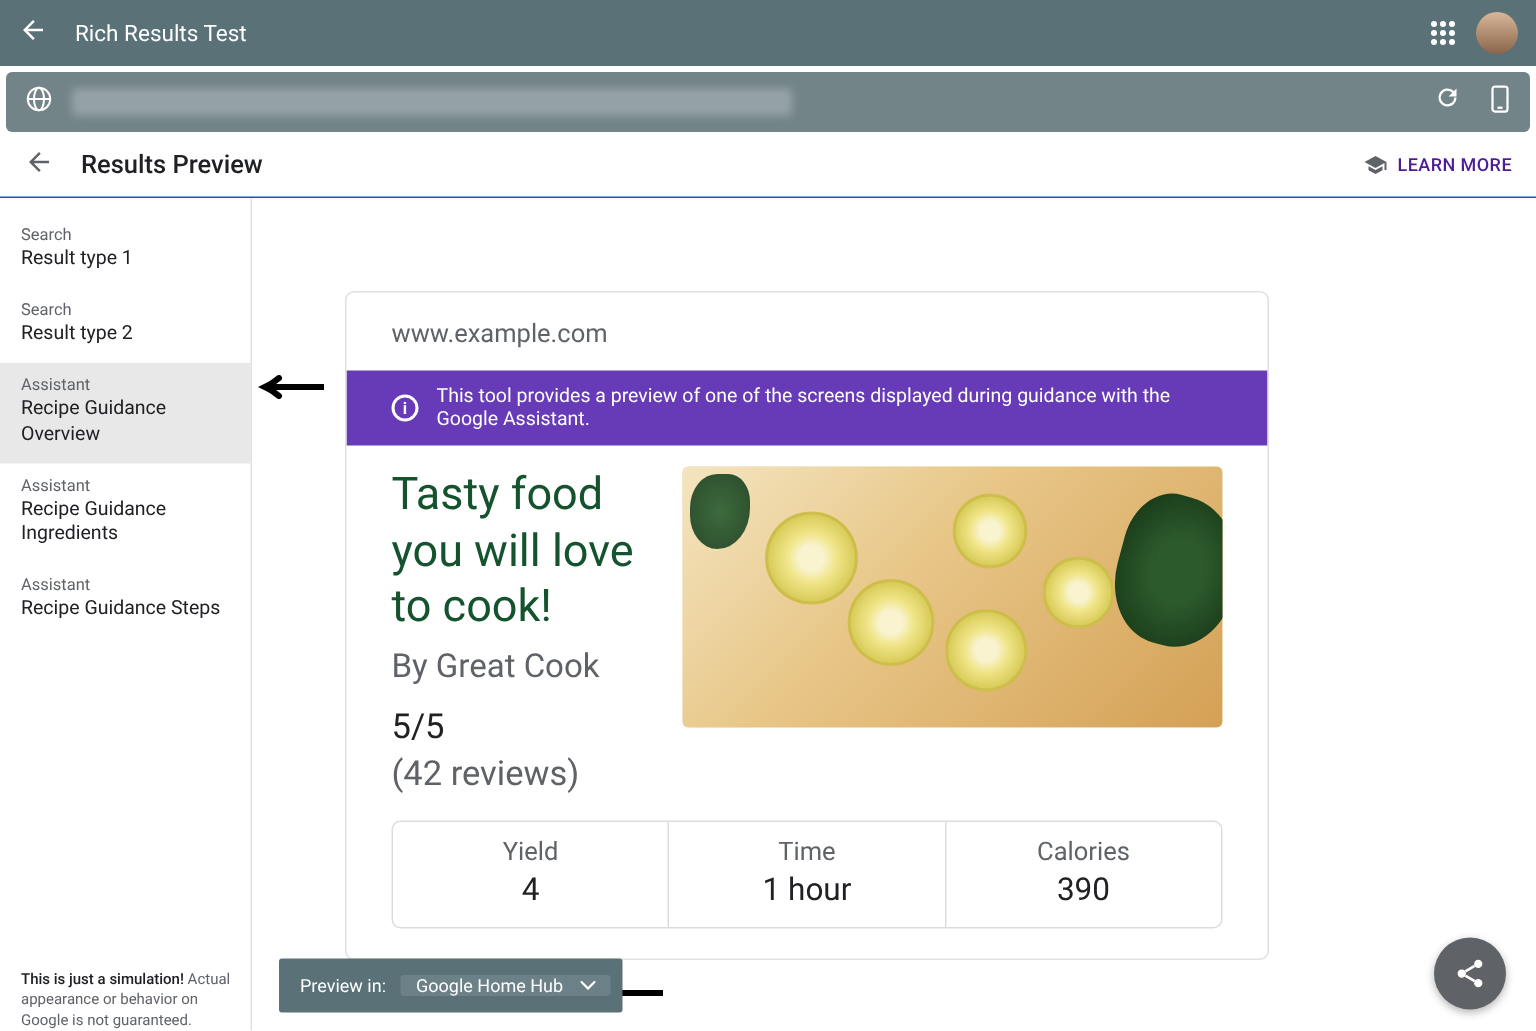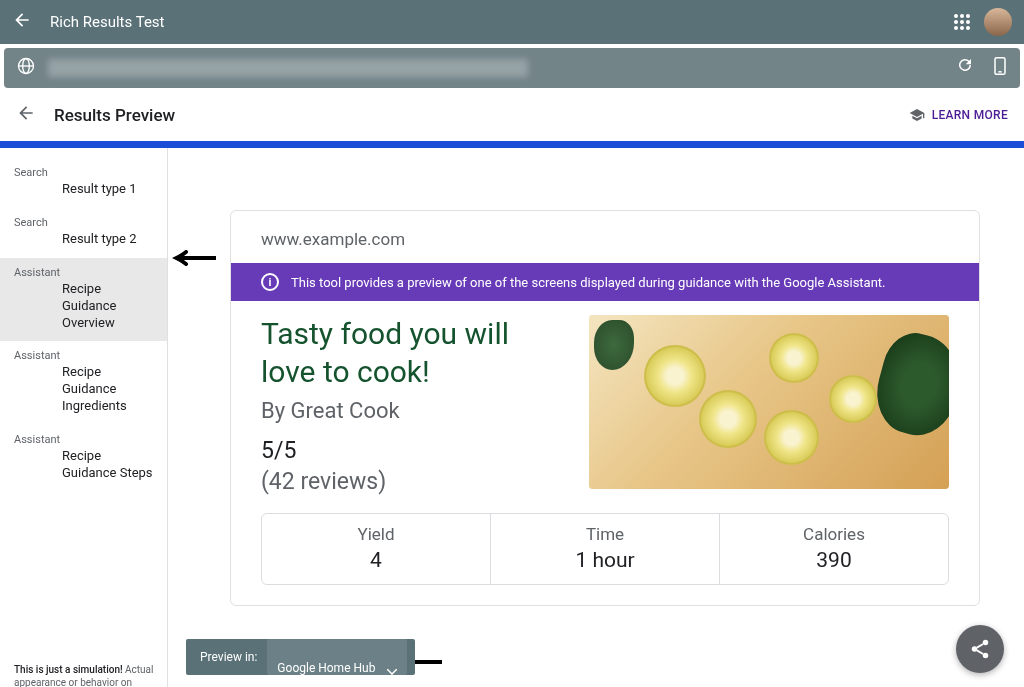--- a/index.html
+++ b/index.html
@@ -11,36 +11,36 @@
     .top-bar .right { display: flex; align-items: center; gap: 14px; }
     .apps-icon { display: grid; grid-template-columns: repeat(3, 4px); grid-template-rows: repeat(3, 4px); gap: 2px; cursor: pointer; }
     .apps-icon span { width: 4px; height: 4px; background: #fff; border-radius: 50%; }
     .avatar { width: 28px; height: 28px; border-radius: 50%; background: linear-gradient(#d8b79a, #8a6549); cursor: pointer; }
     
     .url-bar { background: #738489; height: 40px; display: flex; align-items: center; padding: 0 12px; margin: 4px 4px 0 4px; border-radius: 4px; }
     .globe { color: #fff; margin-right: 12px; }
     .url-blur { flex: 1; height: 18px; background: rgba(255,255,255,0.25); border-radius: 3px; filter: blur(3px); max-width: 480px; }
     .url-actions { margin-left: auto; display: flex; gap: 18px; color: #fff; }
     
-    .sub-header { height: 60px; border-bottom: 7px solid #1d4ed8; display: flex; align-items: center; padding: 0 16px; }
+    .sub-header { height: 44px; border-bottom: 1px solid #1d4ed8; display: flex; align-items: center; padding: 0 16px; }
     .sub-header .back2 { color: #5f6368; margin-right: 18px; cursor: pointer; }
     .sub-header .title2 { font-size: 17px; font-weight: 500; color: #202124; flex: 1; }
     .learn-more { display: flex; align-items: center; gap: 6px; color: #4c1d95; font-size: 12px; font-weight: 500; letter-spacing: 0.3px; cursor: pointer; }
     
     .main { display: flex; height: calc(100% - 132px); }
     .sidebar { width: 168px; border-right: 1px solid #e0e0e0; padding-top: 10px; position: relative; }
     .side-item { padding: 8px 14px 10px 14px; cursor: pointer; }
     .side-item .cat { font-size: 11px; color: #5f6368; margin-bottom: 2px; }
-    .side-item .label { font-size: 13px; color: #202124; line-height: 1.3; margin-left: 48px; }
+    .side-item .label { font-size: 13px; color: #202124; line-height: 1.3; }
     .side-item.active { background: #e8e8e8; }
     .disclaimer { position: absolute; bottom: 0; left: 14px; right: 10px; font-size: 10px; color: #5f6368; line-height: 1.35; }
     .disclaimer b { color: #202124; font-weight: 500; }
     
     .content { flex: 1; position: relative; padding: 62px 32px 0 62px; overflow: hidden; }
-    .preview-card { width: 750px; border: 1px solid #e0e0e0; border-radius: 6px; background: #fff; overflow: hidden; }
+    .preview-card { width: 616px; border: 1px solid #e0e0e0; border-radius: 6px; background: #fff; overflow: hidden; }
     .domain-row { padding: 18px 30px 14px 30px; font-size: 17px; color: #5f6368; }
     .purple-banner { background: #673ab7; color: #fff; display: flex; align-items: center; gap: 12px; padding: 10px 30px; font-size: 13px; }
     .info-icon { width: 18px; height: 18px; border: 2px solid #fff; border-radius: 50%; display: flex; align-items: center; justify-content: center; font-size: 11px; font-weight: bold; flex-shrink: 0; }
     
     .recipe-body { padding: 14px 30px 20px 30px; }
     .recipe-top { display: flex; gap: 24px; }
     .recipe-text { flex: 1; }
     .recipe-title { font-size: 30px; font-weight: 400; color: #14532d; line-height: 1.25; margin-bottom: 8px; }
     .recipe-author { font-size: 22px; color: #5f6368; margin-bottom: 12px; }
     .recipe-rating { font-size: 23px; color: #202124; line-height: 1.35; }
@@ -54,21 +54,21 @@
     .stat .val { font-size: 21px; color: #202124; }
     
     .tabs-row { display: flex; gap: 260px; margin-top: 28px; font-size: 18px; color: #5f6368; }
     
     .arrow { position: absolute; width: 44px; height: 16px; }
     .arrow svg { width: 100%; height: 100%; }
     .arrow1 { left: 172px; top: 250px; }
     .arrow2 { left: 398px; top: 654px; }
     
     .preview-in-bar { position: absolute; left: 186px; bottom: 12px; background: #5a7177; height: 36px; border-radius: 2px; display: flex; align-items: center; padding: 0 8px 0 14px; color: #fff; font-size: 12px; }
-    .preview-select { background: #6c8187; height: 36px; border-radius: 2px; display: flex; align-items: flex-end; padding: 0 10px; margin-left: 10px; gap: 12px; cursor: pointer; }
+    .preview-select { background: #6c8187; height: 14px; border-radius: 2px; display: flex; align-items: center; padding: 0 10px; margin-left: 10px; gap: 12px; cursor: pointer; }
     
     .fab { position: absolute; right: 20px; bottom: 14px; width: 48px; height: 48px; border-radius: 50%; background: #5f6368; display: flex; align-items: center; justify-content: center; cursor: pointer; box-shadow: 0 2px 6px rgba(0,0,0,0.3); }
     
     
     .food-bg { position: absolute; inset: 0; background: linear-gradient(135deg, #f4e5c0 0%, #e8c789 40%, #d4a055 100%); }
     .lemon { position: absolute; border-radius: 50%; background: radial-gradient(circle, #f9f3d0 20%, #f0e589 40%, #d9cc5a 70%); border: 2px solid rgba(180,160,40,0.3); }
     .l1 { width: 62px; height: 62px; left: 55px; top: 30px; }
     .l2 { width: 58px; height: 58px; left: 110px; top: 75px; }
     .l3 { width: 55px; height: 55px; left: 175px; top: 95px; }
     .l4 { width: 50px; height: 50px; left: 180px; top: 18px; }

